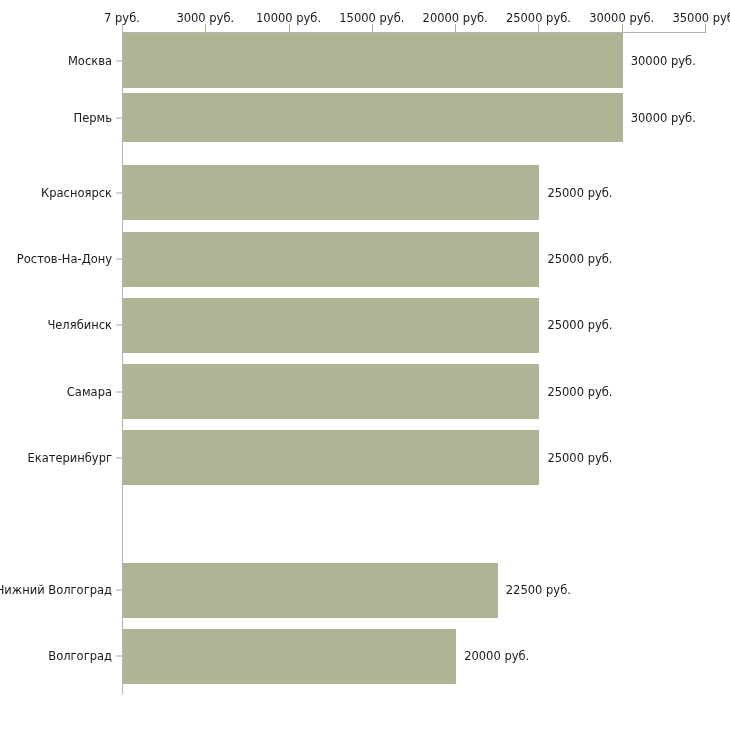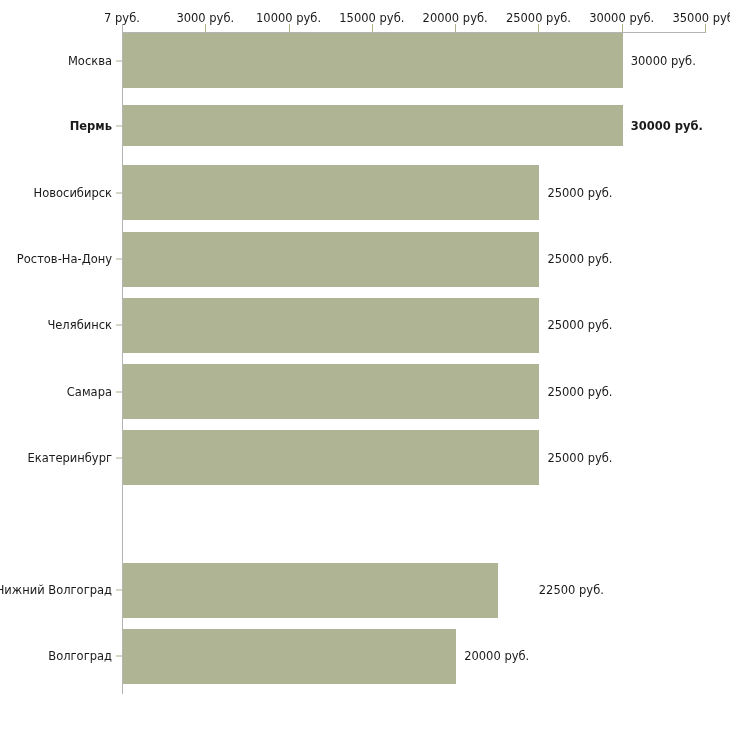--- a/index.html
+++ b/index.html
@@ -138,28 +138,28 @@
     </div>
 
   <div class="plot">
       <div class="axis-vline" style="left: 122px; top: 25px; height: 668.8px; background: rgb(180, 180, 180);"></div>
       <div class="row" style="top: 33px; height: 55px;">
         <div class="cat-label" style="right: 618px;">Москва</div>
         <div class="cat-tick" style="left: 116px; background: rgb(176, 176, 140);"></div>
         <div class="bar" title="Москва: 30000 руб." style="left: 123px; width: 499.714px; background: rgb(175, 180, 149);"></div>
         <div class="bar-value" style="left: 630.714px;">30000 руб.</div>
       </div>
-      <div class="row" style="top: 105px; height: 41px; font-weight: bold;">
+      <div class="row" style="top: 93px; height: 49px;">
         <div class="cat-label" style="right: 618px;">Пермь</div>
         <div class="cat-tick" style="left: 116px; background: rgb(176, 176, 140);"></div>
         <div class="bar" title="Пермь: 30000 руб." style="left: 123px; width: 499.714px; background: rgb(175, 180, 149);"></div>
         <div class="bar-value" style="left: 630.714px;">30000 руб.</div>
       </div>
       <div class="row" style="top: 165.4px; height: 55px;">
-        <div class="cat-label" style="right: 618px;">Новосибирск</div>
+        <div class="cat-label" style="right: 618px;">Красноярск</div>
         <div class="cat-tick" style="left: 116px; background: rgb(176, 176, 140);"></div>
         <div class="bar" title="Красноярск: 25000 руб." style="left: 123px; width: 416.429px; background: rgb(175, 180, 149);"></div>
         <div class="bar-value" style="left: 547.429px;">25000 руб.</div>
       </div>
       <div class="row" style="top: 231.6px; height: 55px;">
         <div class="cat-label" style="right: 618px; text-align: right;">Ростов-На-Дону</div>
         <div class="cat-tick" style="left: 116px; background: rgb(176, 176, 140);"></div>
         <div class="bar" title="Ростов-На-Дону: 25000 руб." style="left: 123px; width: 416.429px; background: rgb(175, 180, 149);"></div>
         <div class="bar-value" style="left: 547.429px;">25000 руб.</div>
       </div>
@@ -178,21 +178,21 @@
       <div class="row" style="top: 430.2px; height: 55px;">
         <div class="cat-label" style="right: 618px;">Екатеринбург</div>
         <div class="cat-tick" style="left: 116px; background: rgb(176, 176, 140);"></div>
         <div class="bar" title="Екатеринбург: 25000 руб." style="left: 123px; width: 416.429px; background: rgb(175, 180, 149);"></div>
         <div class="bar-value" style="left: 547.429px;">25000 руб.</div>
       </div>
       <div class="row" style="top: 562.6px; height: 55px;">
         <div class="cat-label" style="right: 618px;">Нижний Волгоград</div>
         <div class="cat-tick" style="left: 116px; background: rgb(176, 176, 140);"></div>
         <div class="bar" title="Нижний Новгород: 22500 руб." style="left: 123px; width: 374.786px; background: rgb(175, 180, 149);"></div>
-        <div class="bar-value" style="left: 505.786px; margin-left: 33px;">22500 руб.</div>
+        <div class="bar-value" style="left: 505.786px;">22500 руб.</div>
       </div>
       <div class="row" style="top: 628.8px; height: 55px;">
         <div class="cat-label" style="right: 618px;">Волгоград</div>
         <div class="cat-tick" style="left: 116px; background: rgb(176, 176, 140);"></div>
         <div class="bar" title="Волгоград: 20000 руб." style="left: 123px; width: 333.143px; background: rgb(175, 180, 149);"></div>
         <div class="bar-value" style="left: 464.143px;">20000 руб.</div>
       </div>
     </div>
 
 </div>

